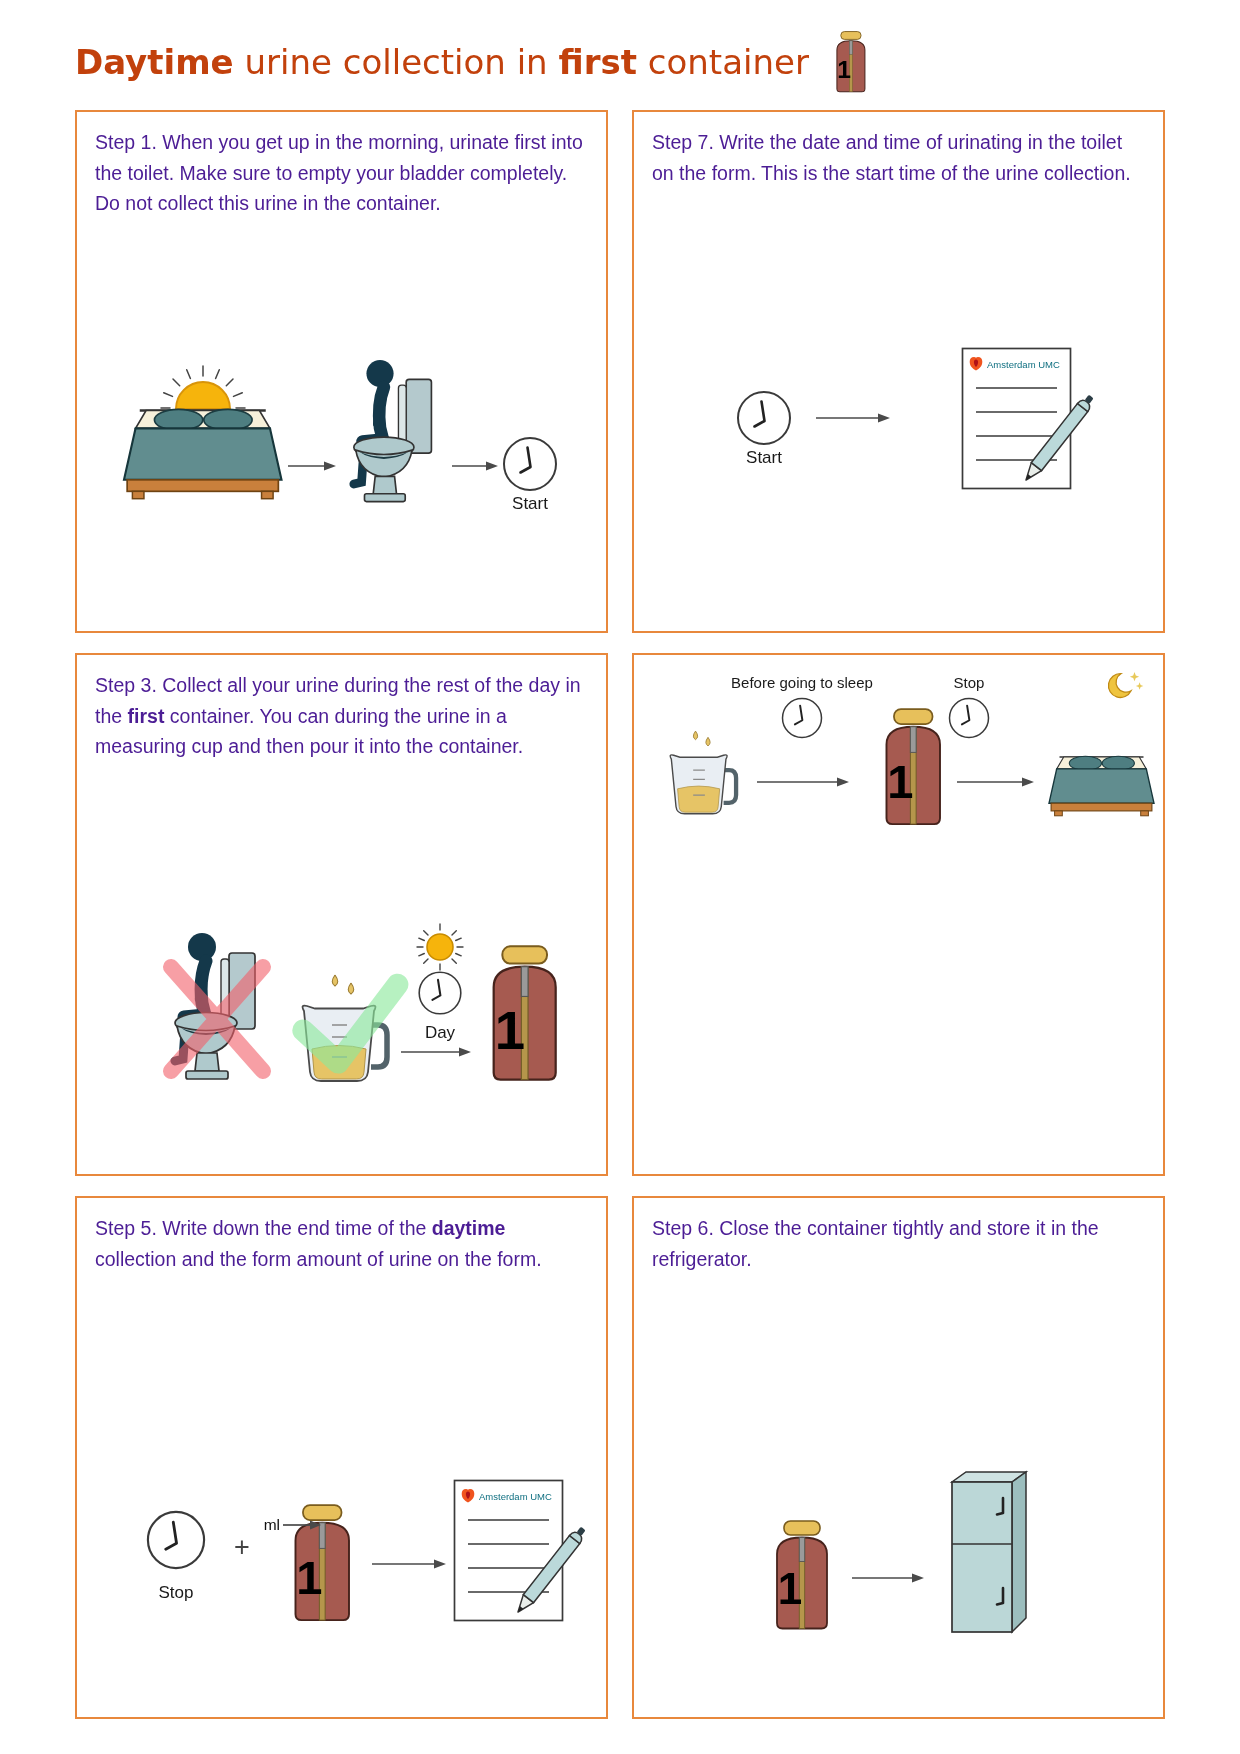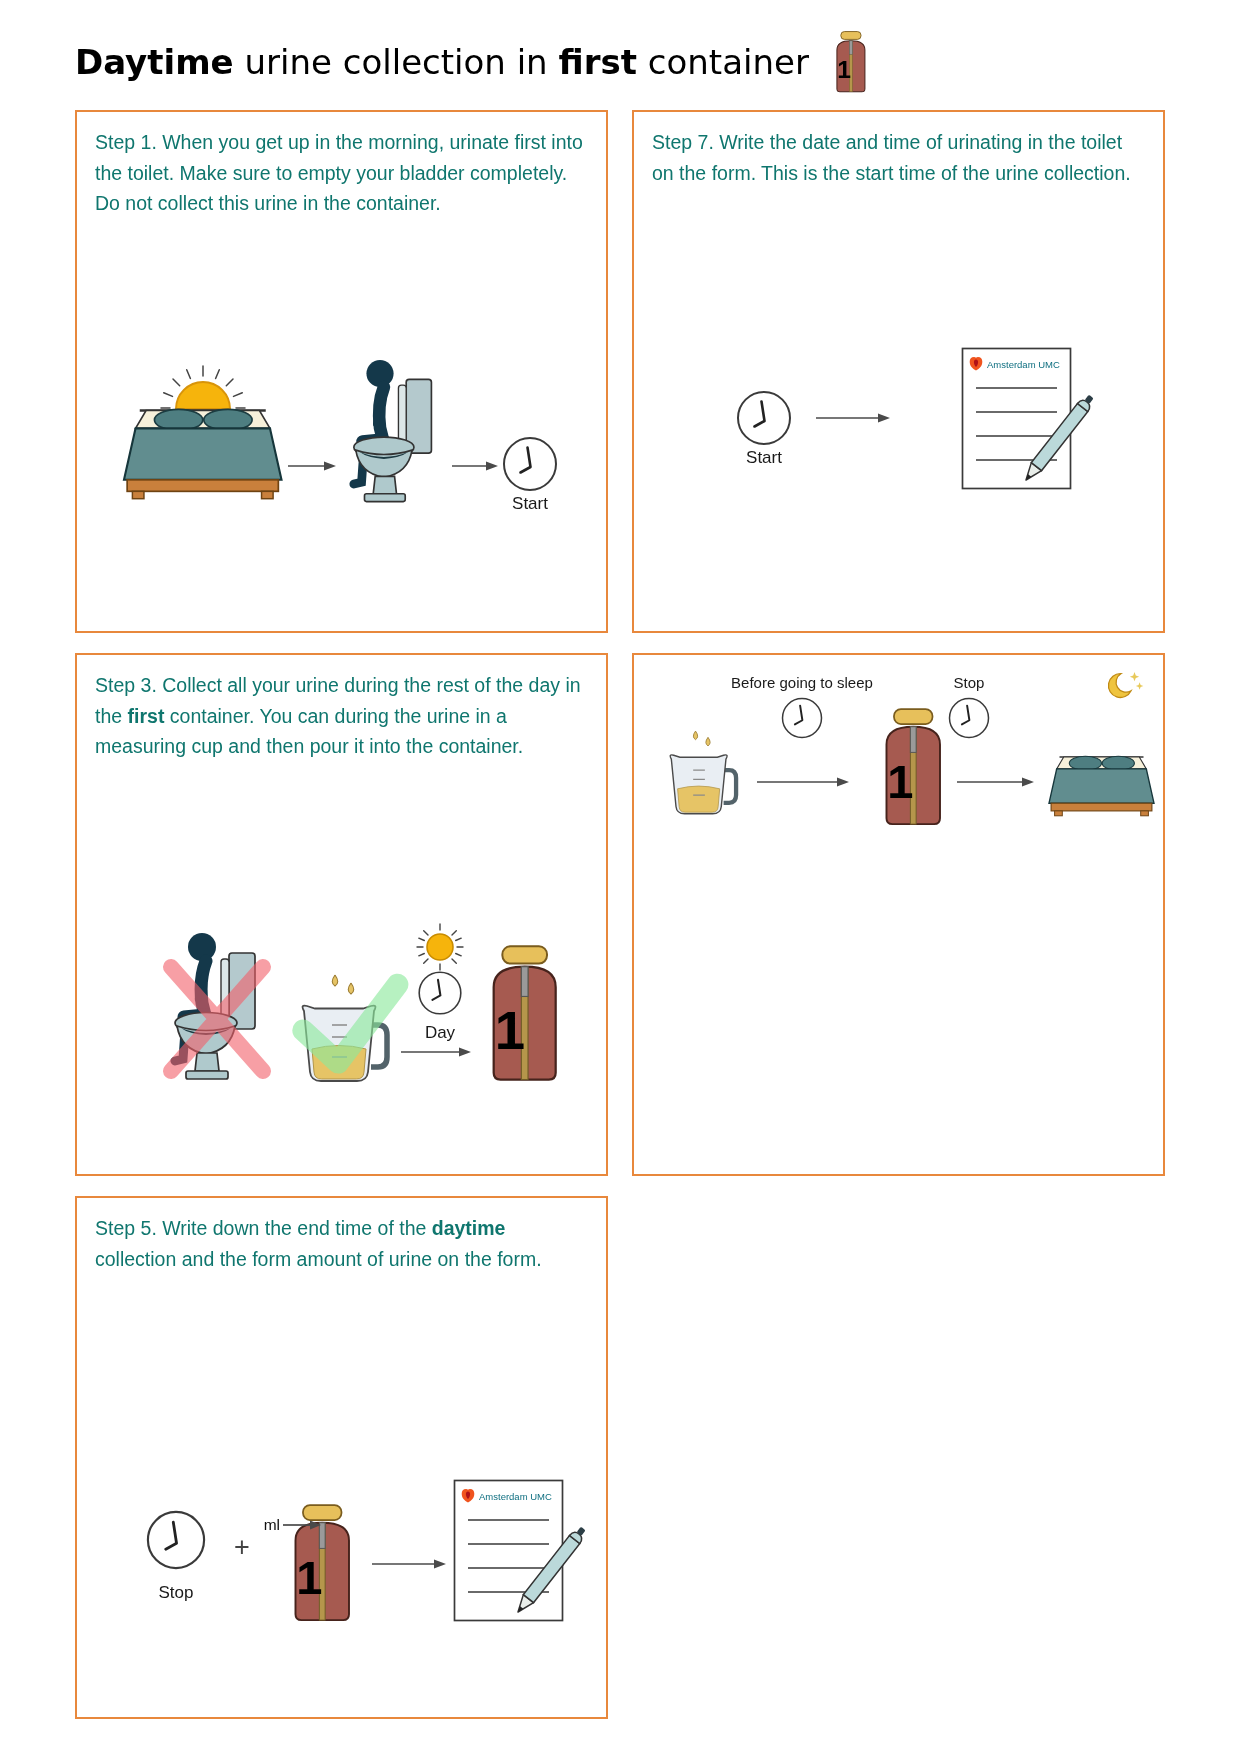--- a/index.html
+++ b/index.html
@@ -1,25 +1,25 @@
 <!DOCTYPE html>
 <html><head>
 <meta charset="utf-8">
 <style>
   * { box-sizing: border-box; }
   html,body { margin:0; padding:0; background:#fff; }
   body { width:1240px; height:1754px; font-family:"Liberation Sans",sans-serif; color:#111; }
   .page { width:1240px; height:1754px; padding:26px 75px 0 75px; }
   .title-row { display:flex; align-items:center; gap:22px; margin:4px 0 16px 0; }
-  .title { font-size:34px; font-weight:400; color:#000000; margin:0; font-family:"DejaVu Sans",sans-serif; }
+  .title { font-size:34px; font-weight:400; color:#c2410c; margin:0; font-family:"DejaVu Sans",sans-serif; }
   .title b { font-weight:700; }
   .grid { display:grid; grid-template-columns:533px 533px; gap:20px 24px; }
   .box { border:2px solid #E8883C; height:523px; padding:15px 18px; display:flex;
          flex-direction:column; justify-content:space-between; background:#fff; }
-  .step-text { font-size:19.5px; line-height:1.57; margin:0; color:#0f766e; }
+  .step-text { font-size:19.5px; line-height:1.57; margin:0; color:#4c1d95; }
   .step-text b { font-weight:700; }
   .illus { display:flex; justify-content:center; align-items:flex-end; }
   .mb1 { margin-bottom:100px; }
   .mb2 { margin-bottom:68px; }
   .mb3 { margin-bottom:50px; }
   svg { overflow:visible; }
   .lbl  { font-size:17px; fill:#1a1a1a; }
   .lbl2 { font-size:15px; fill:#1a1a1a; }
   .al { stroke:#4a4a4a; stroke-width:1.7px; }
   .ah { fill:#4a4a4a; }
@@ -292,15 +292,32 @@
             <line class="al" x1="270" y1="90" x2="334" y2="90"></line>
               <path class="ah" d="M332,85.4 L344,90 L332,94.6 Z"></path>
           </g>
           <g>
               <use href="#def-form" transform="translate(352,6)"></use>
             </g>
         </svg>
       </div>
     </section>
 
+    <section class="box">
+      <p class="step-text"><span>Step 6. Close the container tightly and store it in the refrigerator.</span></p>
+      <div class="illus mb3">
+        <svg width="330" height="192">
+          <g>
+              <use href="#def-jug" transform="translate(36,60)"></use>
+            </g>
+          <g>
+            <line class="al" x1="118" y1="118" x2="180" y2="118"></line>
+              <path class="ah" d="M178,113.4 L190,118 L178,122.6 Z"></path>
+          </g>
+          <g>
+              <use href="#def-fridge" transform="translate(210,8)"></use>
+            </g>
+        </svg>
+      </div>
+    </section>
 
   </div>
 </div>
 
 </body></html>

